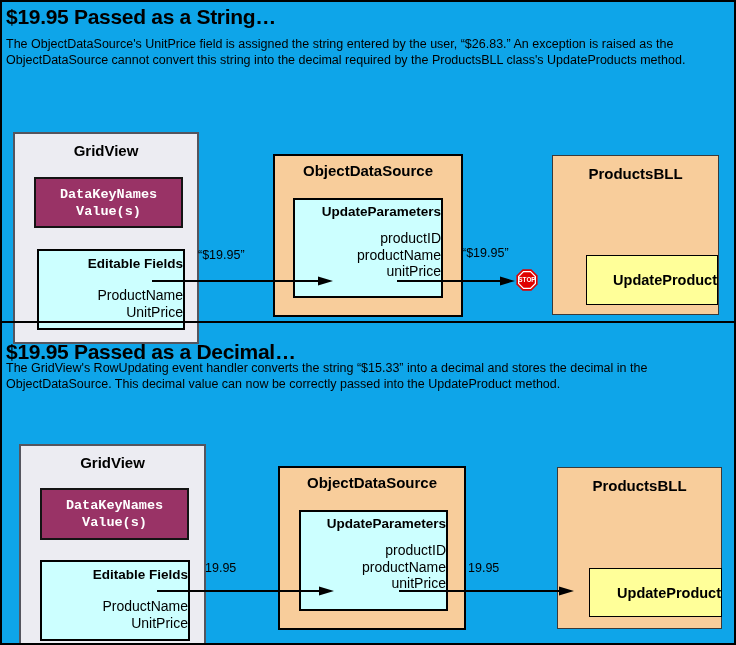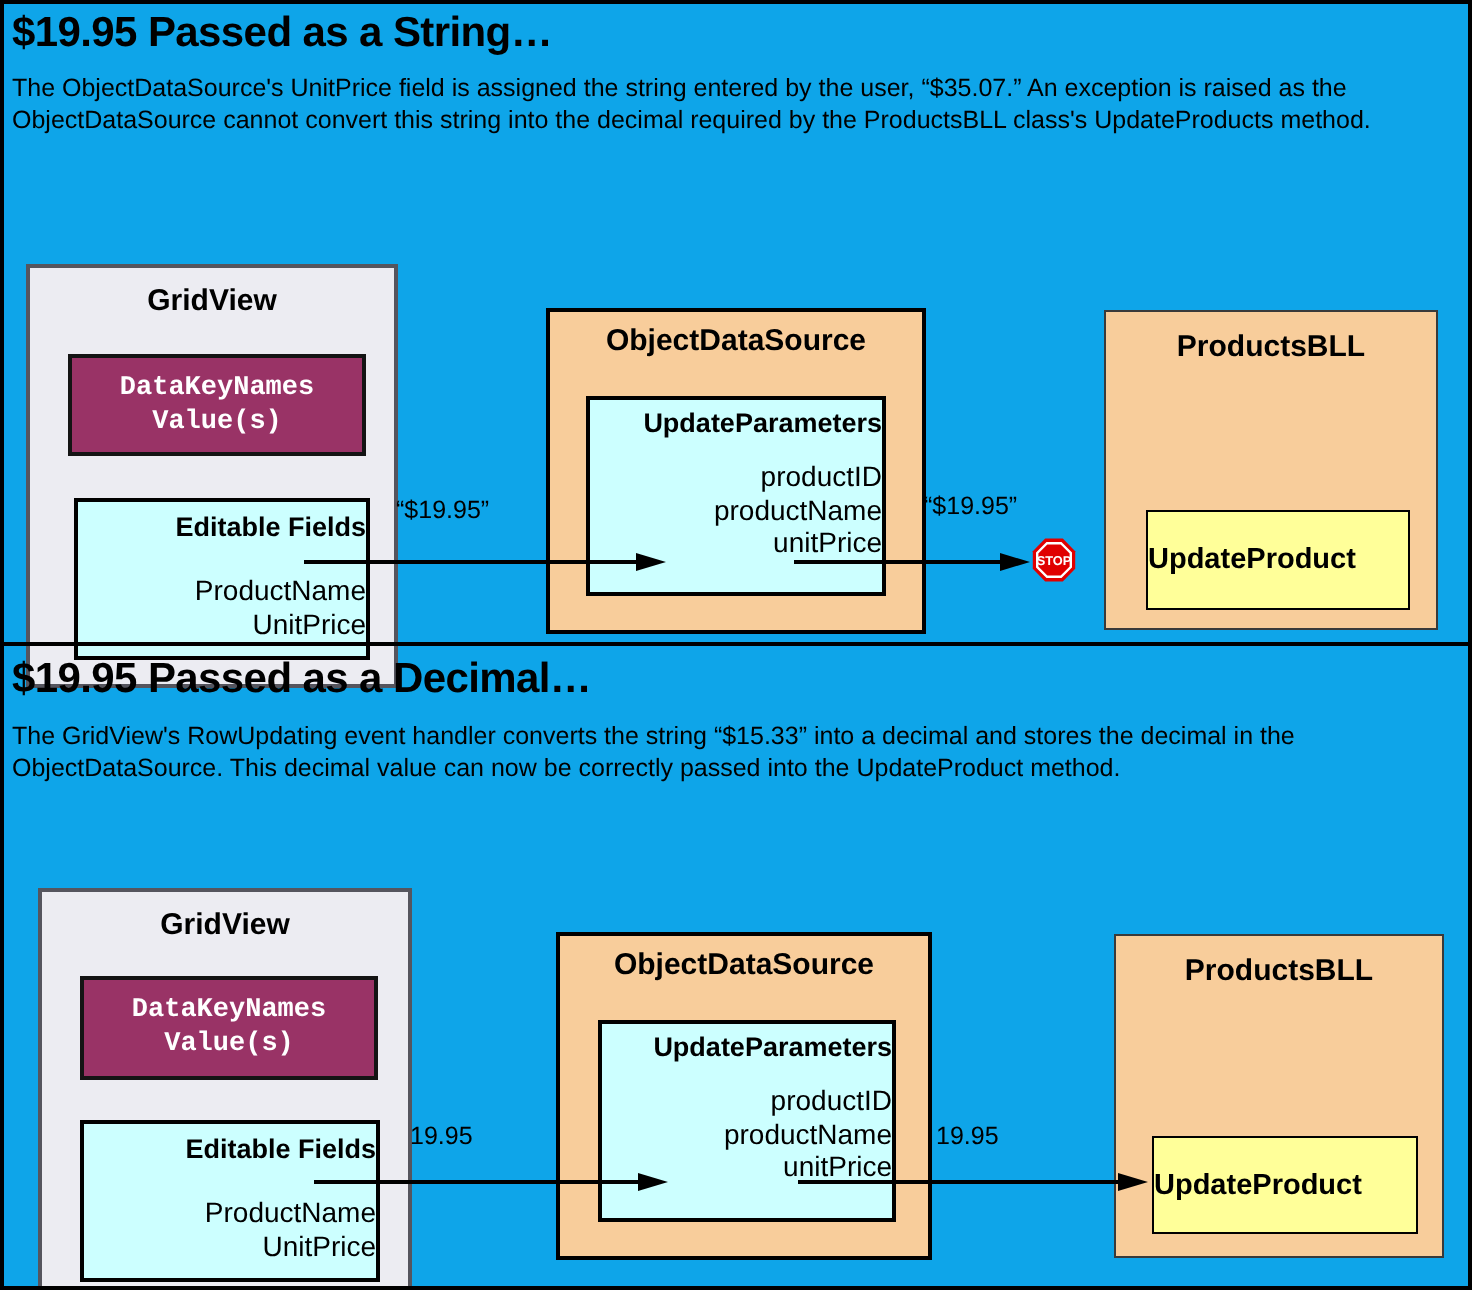--- a/index.html
+++ b/index.html
@@ -16,22 +16,22 @@
   .gv{background:#ECECF2;border:2px solid #55555E;margin-top:36px;}
   .ods,.pbll{background:#F8CD9B;}
   .ods{border:2px solid #000;}
   .pbll{border:1px solid #3a3a3a;}
   .box-title{text-align:center;font-size:15px;font-weight:bold;}
   .dkn{background:#993366;border:2px solid #141414;color:#fff;font-weight:bold;font-size:13.5px;
        display:flex;flex-direction:column;align-items:center;justify-content:center;line-height:17px;text-align:center;font-family:Liberation Mono, monospace;}
   .cyan{background:#CCFFFF;border:2px solid #000;text-align:right;}
   .cyan .sub-title{font-size:13.5px;font-weight:bold;}
   .cyan .lines{font-size:14px;line-height:16.5px;}
-  .upd{background:#FFFF99;border:1px solid #000;display:flex;align-items:center;justify-content:flex-start;
-       font-size:14.5px;font-weight:bold;}
+  .upd{background:#FFFF99;border:1px solid #000;display:flex;align-items:center;justify-content:flex-end;
+       font-size:14.5px;font-weight:bold;margin-left:13px;}
   .flow-label{font-size:12.5px;text-align:left;white-space:nowrap;}
   #arrow-layer{position:absolute;left:0;top:0;z-index:6;pointer-events:none;}
   
   .s1-h{left:6px;top:5px;}   .s1-p{left:6px;top:36px;width:722px;}
   .s1-gv{left:13px;top:96px;width:182px;height:208px;}
   .s1-gv .box-title{padding-top:8px;}
   .s1-dkn{left:19px;top:43px;width:145px;height:47px;}
   .s1-ef{left:22px;top:115px;width:144px;height:77px;}
   .s1-ef .sub-title{padding-top:5px;}
   .s1-ef .lines{margin-top:16px;}
@@ -39,21 +39,21 @@
   .s1-ods .box-title{padding-top:6px;}
   .s1-up{left:18px;top:42px;width:146px;height:96px;}
   .s1-up .sub-title{padding-top:4px;}
   .s1-up .lines{margin-top:11px;}
   .s1-pbll{left:552px;top:155px;width:165px;height:158px;}
   .s1-pbll .box-title{padding-top:9px;}
   .s1-upd{left:20px;top:99px;width:130px;height:48px;}
   .s1-labL{left:198px;top:248px;width:62px;}
   .s1-labR{left:462px;top:246px;width:62px;}
   
-  .s2-h{left:6px;top:328px;}  .s2-p{left:6px;top:360px;width:722px;}
+  .s2-h{left:6px;top:340px;}  .s2-p{left:6px;top:360px;width:722px;}
   .s2-gv{left:19px;top:408px;width:183px;height:212px;}
   .s2-gv .box-title{padding-top:8px;}
   .s2-dkn{left:19px;top:42px;width:145px;height:48px;}
   .s2-ef{left:19px;top:114px;width:146px;height:77px;}
   .s2-ef .sub-title{padding-top:5px;}
   .s2-ef .lines{margin-top:16px;}
   .s2-ods{left:278px;top:466px;width:184px;height:160px;}
   .s2-ods .box-title{padding-top:6px;}
   .s2-up{left:19px;top:42px;width:145px;height:97px;}
   .s2-up .sub-title{padding-top:4px;}
@@ -66,21 +66,21 @@
 </style>
 </head>
 <body>
 
 <div id="page">
   <div class="outer-border"></div>
   <div class="divider"></div>
 
   <div>
     <div class="abs heading s1-h">$19.95 Passed as a String…</div>
-    <div class="abs para s1-p">The ObjectDataSource's UnitPrice field is assigned the string entered by the user, “$35.07.” An exception is raised as the ObjectDataSource cannot convert this string into the decimal required by the ProductsBLL class's UpdateProducts method.</div>
+    <div class="abs para s1-p">The ObjectDataSource's UnitPrice field is assigned the string entered by the user, “$26.83.” An exception is raised as the ObjectDataSource cannot convert this string into the decimal required by the ProductsBLL class's UpdateProducts method.</div>
 
     <div class="abs gv s1-gv">
       <div class="box-title">GridView</div>
       <div class="abs dkn s1-dkn">
         <span>DataKeyNames</span>
         <span>Value(s)</span>
       </div>
       <div class="abs cyan s1-ef">
         <div class="sub-title">Editable Fields</div>
         <div class="lines">

